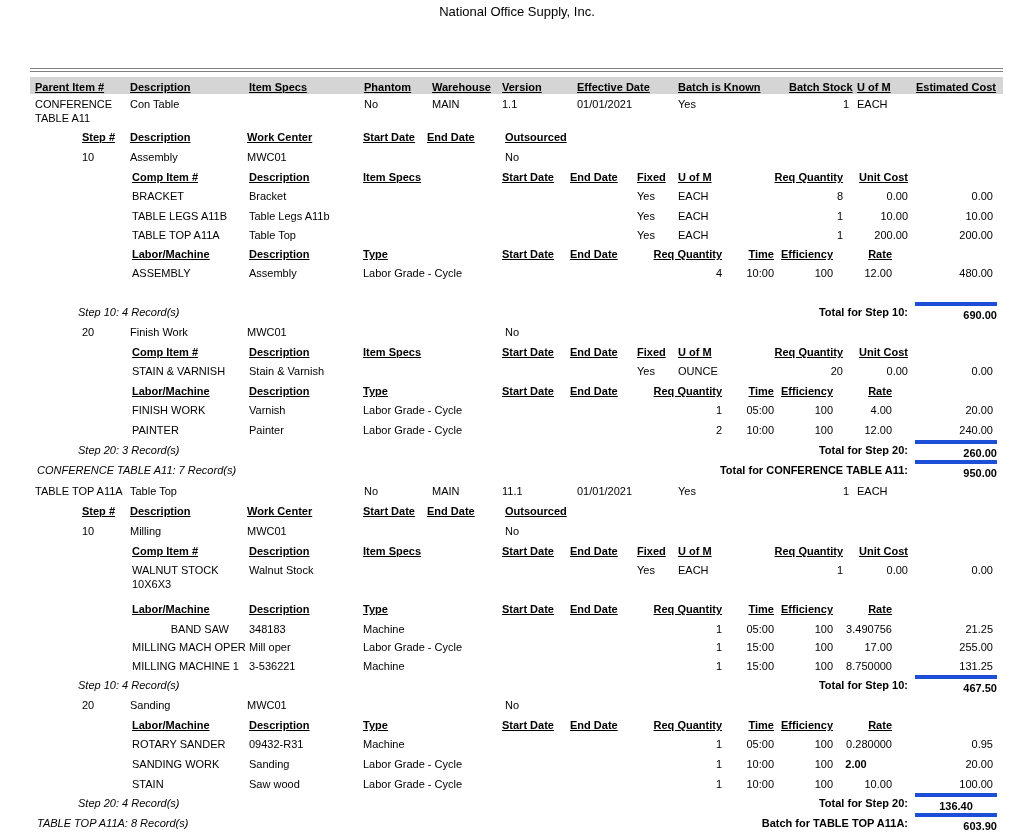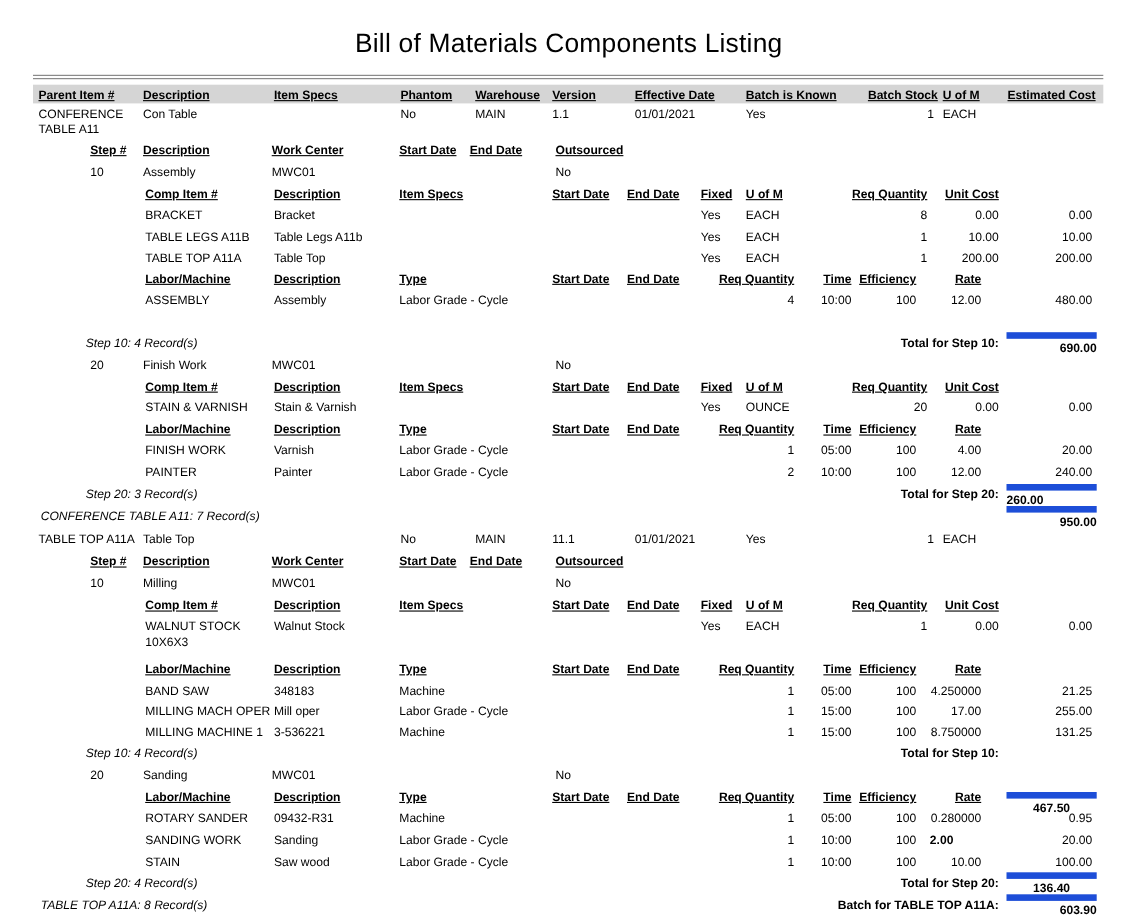--- a/index.html
+++ b/index.html
@@ -10,27 +10,27 @@
   .company{position:absolute;top:4px;left:0;width:100%;text-align:center;font-size:13px;}
   .title{position:absolute;top:26px;left:0;width:100%;text-align:center;font-size:24px;letter-spacing:0.2px;}
   .rule{position:absolute;left:30px;width:973px;height:1px;background:#7f7f7f;}
   .band{position:absolute;left:30px;top:77px;width:973px;height:17px;background:#d5d5d5;}
   .row{position:absolute;left:0;width:1034px;height:19px;font-size:11px;line-height:14px;}
   .cell{position:absolute;top:0;white-space:nowrap;}
   .cell.wrap{white-space:normal;}
   .hd .cell{font-weight:bold;text-decoration:underline;}
   .it{font-style:italic;}
   .b{font-weight:bold;}
-  .line{border-top:6px solid #1d4ed8;padding-top:2px;top:-3px;}
+  .line{border-top:4px solid #1d4ed8;padding-top:2px;top:-3px;}
 </style>
 </head>
 <body>
 
 <div class="page">
-  <div class="title">Bill of Materials Components Listing</div>
+  <div class="company">National Office Supply, Inc.</div>
   <div class="rule" style="top:68px;"></div>
   <div class="rule" style="top:71px;"></div>
   <div class="band"></div>
   <div id="rows-mount">
       <div class="row hd" style="top: 80px;">
         <span class="cell wrap" style="left: 35px; width: 90px;">Parent Item #</span>
         <span class="cell" style="left: 130px; width: 115px;">Description</span>
         <span class="cell" style="left: 249px; width: 110px;">Item Specs</span>
         <span class="cell" style="left: 364px;">Phantom</span>
         <span class="cell" style="left: 432px;">Warehouse</span>
@@ -183,24 +183,25 @@
         <span class="cell" style="left: 363px; width: 135px;">Labor Grade - Cycle</span>
         <span class="cell" style="right: 312px; width: 90px; text-align: right;">2</span>
         <span class="cell" style="right: 260px; width: 48px; text-align: right;">10:00</span>
         <span class="cell" style="right: 201px; width: 52px; text-align: right;">100</span>
         <span class="cell" style="right: 142px; width: 72px; text-align: right;">12.00</span>
         <span class="cell" style="right: 41px; width: 78px; text-align: right;">240.00</span>
       </div>
       <div class="row" style="top: 443px;">
         <span class="cell it" style="left: 78px;">Step 20: 3 Record(s)</span>
         <span class="cell b" style="right: 126px; width: 320px; text-align: right;">Total for Step 20:</span>
-        <span class="cell b line" style="right: 37px; width: 82px; ">260.00</span>
+        <span class="cell b line" style="right: 37px; width: 82px; text-align: right;">260.00</span>
       </div>
       <div class="row" style="top: 463px;">
         <span class="cell it" style="left: 37px;">CONFERENCE TABLE A11: 7 Record(s)</span>
+        <span class="cell b" style="right: 126px; width: 320px; text-align: right;">Total for CONFERENCE TABLE A11:</span>
         <span class="cell b line" style="right: 37px; width: 82px; text-align: right;">950.00</span>
       </div>
       <div class="row" style="top: 484px;">
         <span class="cell wrap" style="left: 35px; width: 90px;">TABLE TOP A11A</span>
         <span class="cell" style="left: 130px; width: 115px;">Table Top</span>
         <span class="cell" style="left: 364px;">No</span>
         <span class="cell" style="left: 432px;">MAIN</span>
         <span class="cell" style="left: 502px;">11.1</span>
         <span class="cell" style="left: 577px;">01/01/2021</span>
         <span class="cell" style="left: 678px;">Yes</span>
@@ -246,27 +247,27 @@
         <span class="cell" style="left: 249px; width: 112px;">Description</span>
         <span class="cell" style="left: 363px; width: 135px;">Type</span>
         <span class="cell" style="left: 502px;">Start Date</span>
         <span class="cell" style="left: 570px;">End Date</span>
         <span class="cell" style="right: 312px; width: 90px; text-align: right;">Req Quantity</span>
         <span class="cell" style="right: 260px; width: 48px; text-align: right;">Time</span>
         <span class="cell" style="right: 201px; width: 52px; text-align: right;">Efficiency</span>
         <span class="cell" style="right: 142px; width: 72px; text-align: right;">Rate</span>
       </div>
       <div class="row" style="top: 622px;">
-        <span class="cell wrap" style="left: 132px; width: 114px;">BAND SAW</span>
+        <span class="cell wrap" style="left: 115px; width: 114px; text-align: right;">BAND SAW</span>
         <span class="cell" style="left: 249px; width: 112px;">348183</span>
         <span class="cell" style="left: 363px; width: 135px;">Machine</span>
         <span class="cell" style="right: 312px; width: 90px; text-align: right;">1</span>
         <span class="cell" style="right: 260px; width: 48px; text-align: right;">05:00</span>
         <span class="cell" style="right: 201px; width: 52px; text-align: right;">100</span>
-        <span class="cell" style="right: 142px; width: 72px; text-align: right;">4.250000</span>
+        <span class="cell" style="right: 142px; width: 72px; text-align: right;">3.490756</span>
         <span class="cell" style="right: 41px; width: 78px; text-align: right;">21.25</span>
       </div>
       <div class="row" style="top: 640px;">
         <span class="cell wrap" style="left: 132px; width: 114px;">MILLING MACH OPER</span>
         <span class="cell" style="left: 249px; width: 112px;">Mill oper</span>
         <span class="cell" style="left: 363px; width: 135px;">Labor Grade - Cycle</span>
         <span class="cell" style="right: 312px; width: 90px; text-align: right;">1</span>
         <span class="cell" style="right: 260px; width: 48px; text-align: right;">15:00</span>
         <span class="cell" style="right: 201px; width: 52px; text-align: right;">100</span>
         <span class="cell" style="right: 142px; width: 72px; text-align: right;">17.00</span>
@@ -278,21 +279,21 @@
         <span class="cell" style="left: 363px; width: 135px;">Machine</span>
         <span class="cell" style="right: 312px; width: 90px; text-align: right;">1</span>
         <span class="cell" style="right: 260px; width: 48px; text-align: right;">15:00</span>
         <span class="cell" style="right: 201px; width: 52px; text-align: right;">100</span>
         <span class="cell" style="right: 142px; width: 72px; text-align: right;">8.750000</span>
         <span class="cell" style="right: 41px; width: 78px; text-align: right;">131.25</span>
       </div>
       <div class="row" style="top: 678px;">
         <span class="cell it" style="left: 78px;">Step 10: 4 Record(s)</span>
         <span class="cell b" style="right: 126px; width: 320px; text-align: right;">Total for Step 10:</span>
-        <span class="cell b line" style="right: 37px; width: 82px; text-align: center; margin-top: 45px;">467.50</span>
+        <span class="cell b line" style="right: 37px; width: 82px; text-align: right;">467.50</span>
       </div>
       <div class="row" style="top: 698px;">
         <span class="cell" style="left: 82px;">20</span>
         <span class="cell" style="left: 130px; width: 115px;">Sanding</span>
         <span class="cell" style="left: 247px;">MWC01</span>
         <span class="cell" style="left: 505px;">No</span>
       </div>
       <div class="row hd" style="top: 718px;">
         <span class="cell wrap" style="left: 132px; width: 114px;">Labor/Machine</span>
         <span class="cell" style="left: 249px; width: 112px;">Description</span>

